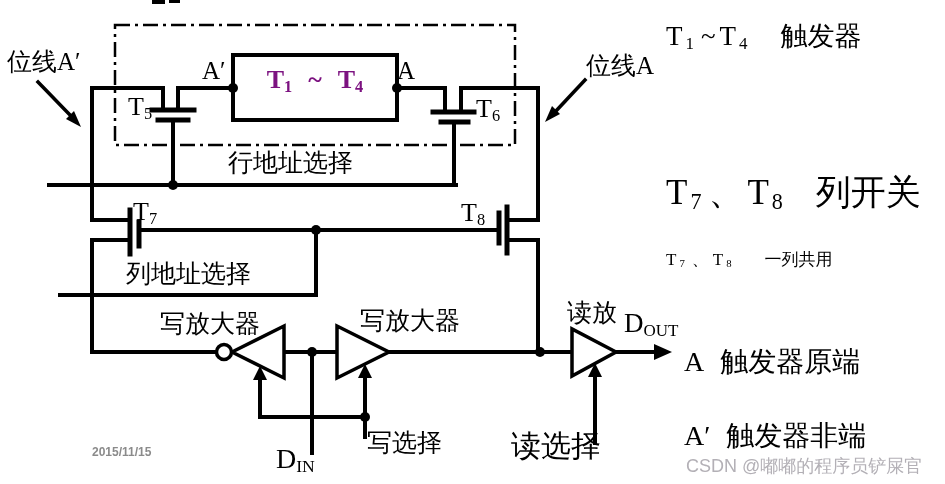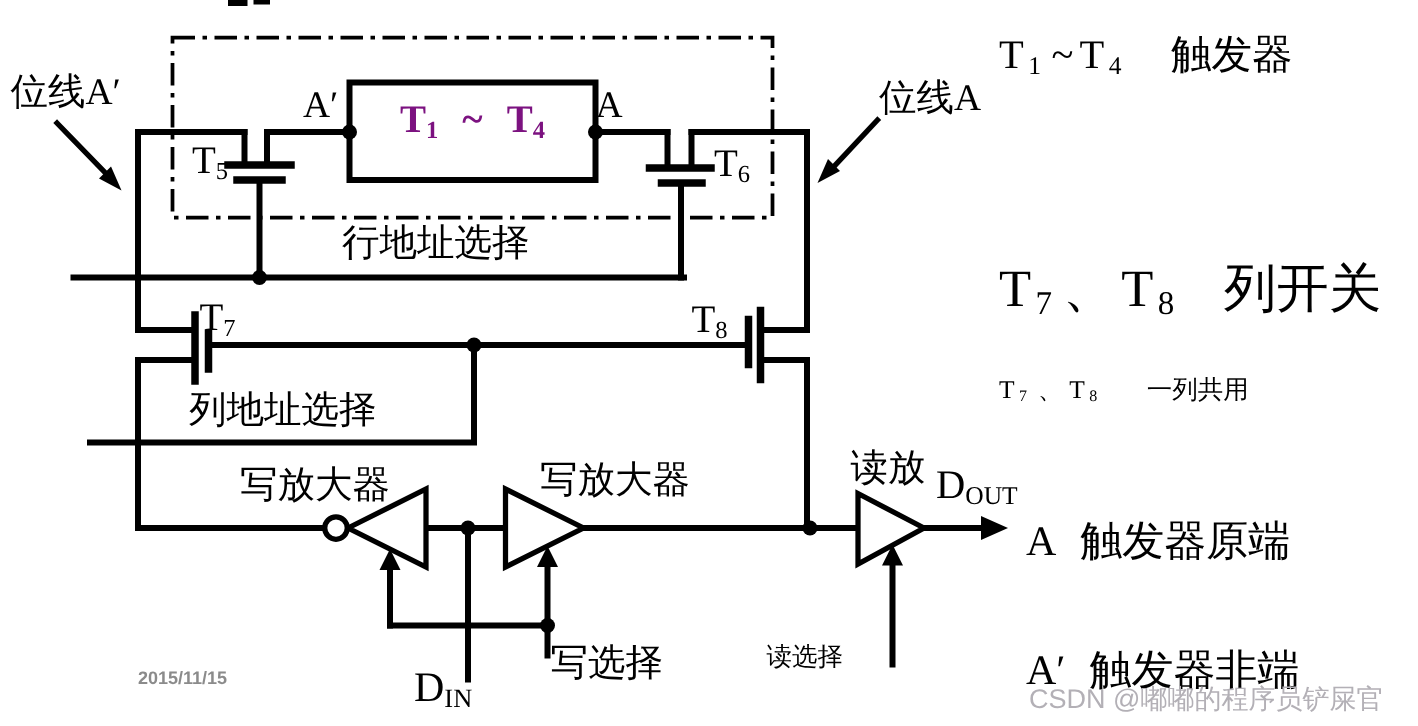--- a/index.html
+++ b/index.html
@@ -170,34 +170,34 @@
   <div class="lbl" style="left:567px;top:299px;font-size:25px;">读放</div>
 
   <div class="lbl" style="left:624px;top:309px;font-size:27px;">
     <span>D</span><span class="ts">OUT</span>
   </div>
   <div class="lbl" style="left:276px;top:444px;font-size:28px;">
     <span>D</span><span class="ts">IN</span>
   </div>
 
   <div class="lbl" style="left:367px;top:429px;font-size:25px;">写选择</div>
-  <div class="lbl" style="left:511px;top:429px;font-size:17px;">读选择</div>
+  <div class="lbl" style="left:511px;top:429px;font-size:30px;">读选择</div>
 
   <div class="lbl legend-row" style="left:666px;top:22px;font-size:27px;">
     <span>T</span><span class="ts">1</span><span class="sep">~</span><span>T</span><span class="ts">4</span><span class="cjk">触发器</span>
   </div>
   <div class="lbl legend-row" style="left:666px;top:174px;font-size:35px;">
     <span>T</span><span class="ts">7</span><span class="sep">、</span><span>T</span><span class="ts">8</span><span class="cjk">列开关</span>
   </div>
   <div class="lbl legend-row" style="left:666px;top:251px;font-size:17px;">
     <span>T</span><span class="ts">7</span><span class="sep">、</span><span>T</span><span class="ts">8</span><span class="cjk">一列共用</span>
   </div>
   <div class="lbl node-row" style="left:684px;top:347px;font-size:28px;">
     <span>A</span><span class="cjk">触发器原端</span>
   </div>
-  <div class="lbl node-row" style="left:684px;top:433px;font-size:28px;">
+  <div class="lbl node-row" style="left:684px;top:421px;font-size:28px;">
     <span>A′</span><span class="cjk">触发器非端</span>
   </div>
 
   <div class="lbl muted-txt" style="left:92px;top:446px;font-size:12px;">2015/11/15</div>
   <div class="lbl watermark-txt" style="left:686px;top:457px;font-size:18px;">CSDN @嘟嘟的程序员铲屎官</div>
 
 </div>
 
 </body></html>

